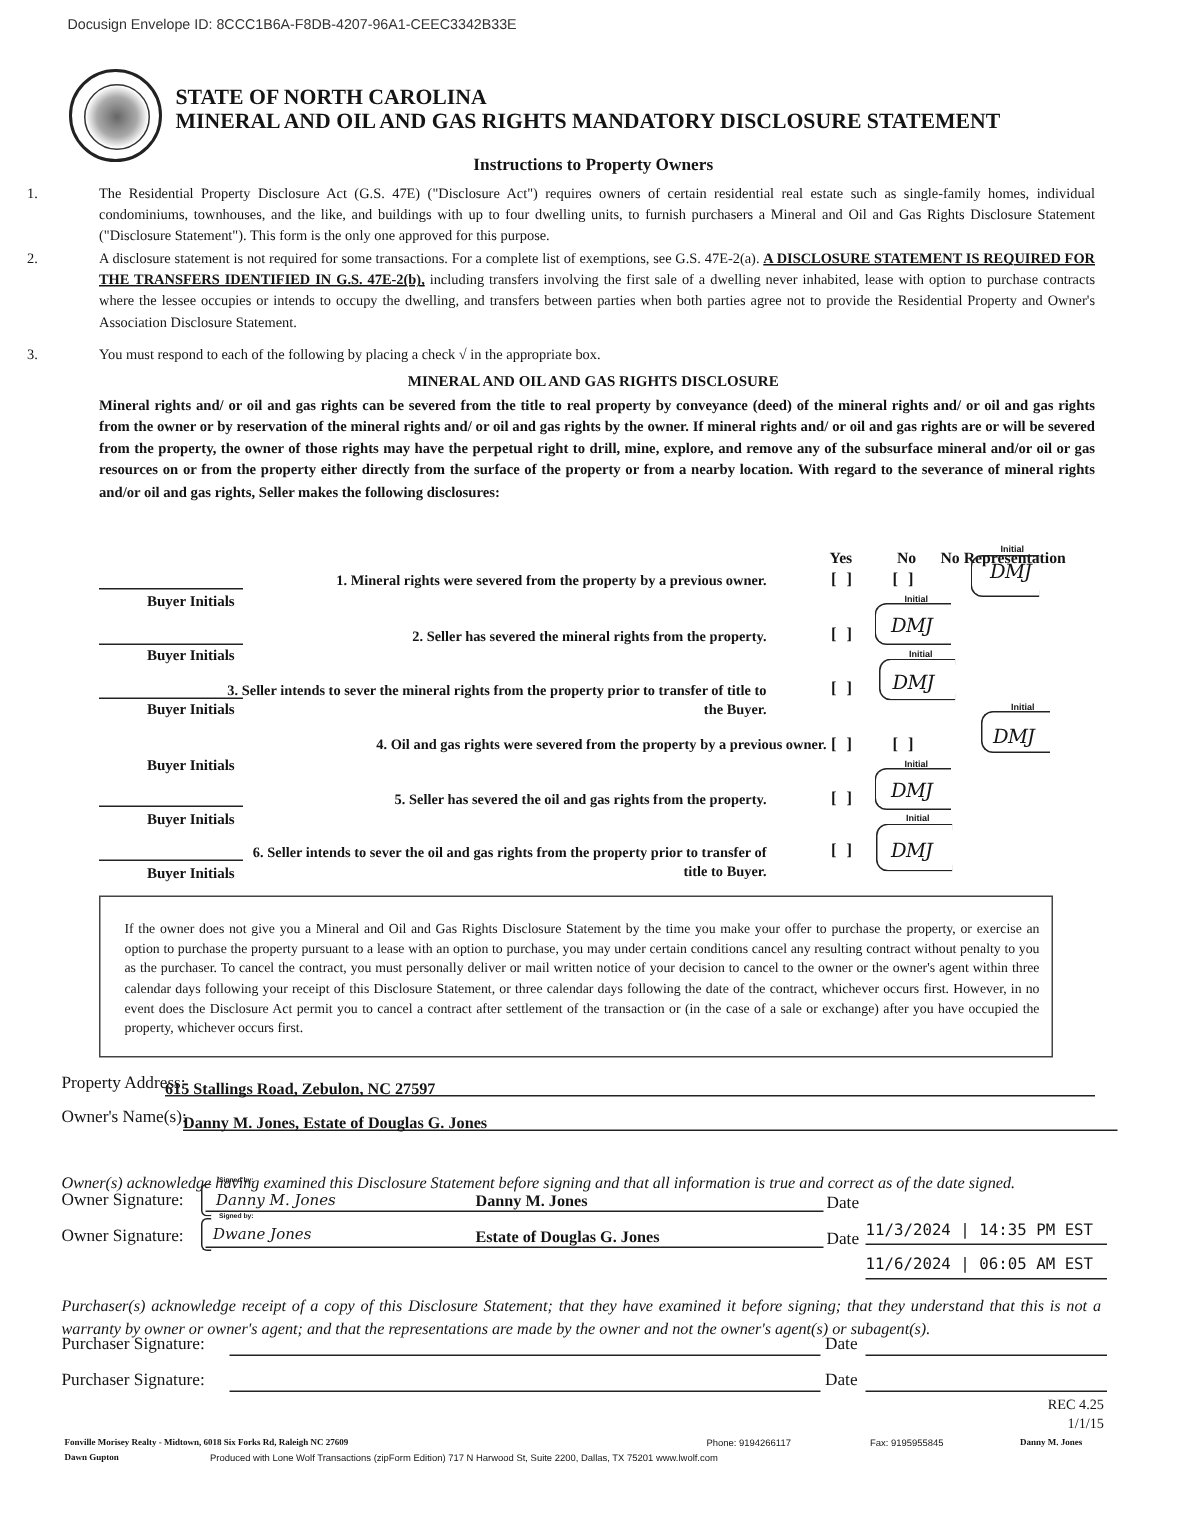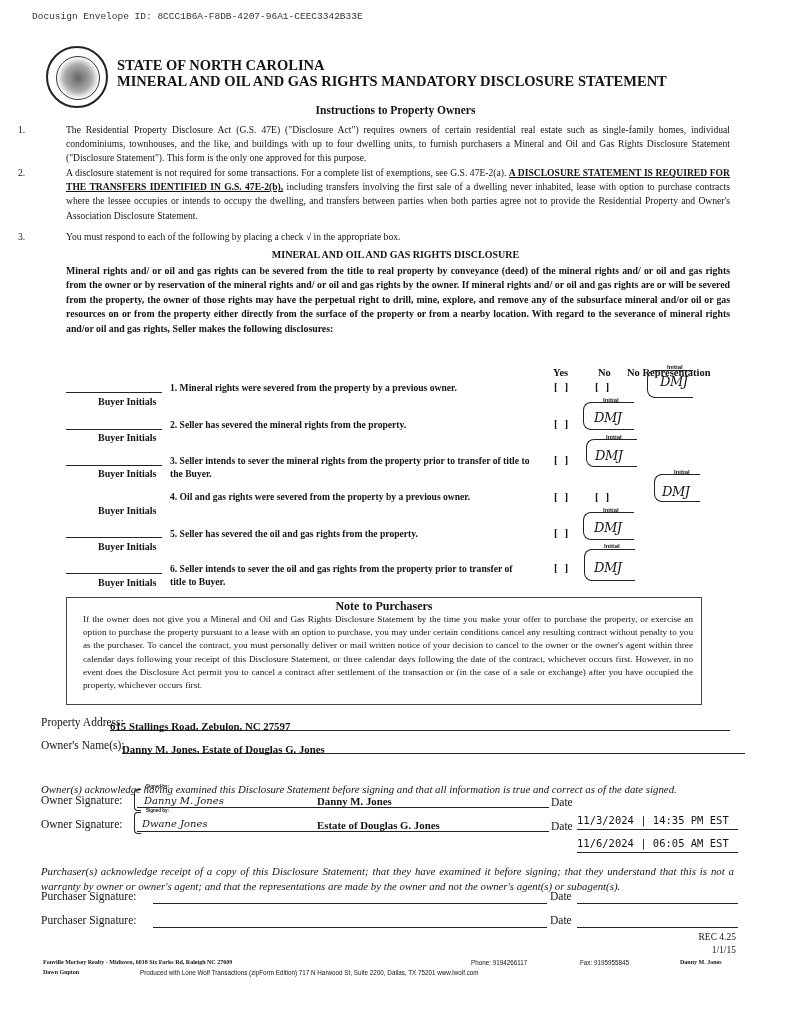--- a/index.html
+++ b/index.html
@@ -1,32 +1,32 @@
 <!DOCTYPE html>
 <html><head>
 <meta charset="utf-8">
 <style>
   html, body { margin: 0; padding: 0; background: #ffffff; }
   body { width: 791px; height: 1024px; position: relative; overflow: hidden; font-family: "Liberation Serif", serif; color: #141414; }
   .abs { position: absolute; }
-  .envelope { left: 20px; top: 11px; font-family: Liberation Mono, monospace; font-size: 9.5px; color: #333; padding-left: 12px; }
+  .envelope { left: 33px; top: 11px; font-family: Liberation Sans, sans-serif; font-size: 9.5px; color: #333; padding-left: 12px; }
   .seal { left: 46px; top: 46px; width: 62px; height: 62px; border-radius: 50%; border: 2px solid #222; box-sizing: border-box; }
   .seal .inner { position: absolute; left: 8px; top: 8px; width: 42px; height: 42px; border-radius: 50%; border: 1.5px solid #333; background: radial-gradient(circle, #666 0%, #aaa 45%, #fff 70%); }
   .title1 { left: 117px; top: 57px; font-size: 14.5px; font-weight: bold; }
   .title2 { left: 117px; top: 73px; font-size: 14.5px; font-weight: bold; }
   .instr-head { left: 0; width: 791px; top: 104px; text-align: center; font-size: 11.5px; font-weight: bold; }
   .para { font-size: 9.6px; line-height: 14.2px; text-align: justify; }
   .num { font-size: 9.6px; }
   .u { text-decoration: underline; font-weight: bold; }
   .sec-head { left: 0; width: 791px; top: 249px; text-align: center; font-size: 10px; font-weight: bold; }
   .bold-para { left: 66px; top: 264px; width: 664px; font-size: 9.8px; font-weight: bold; line-height: 14.4px; text-align: justify; }
   .col-head { font-size: 10.5px; font-weight: bold; }
   .buyer-line { left: 66px; width: 96px; border-top: 1px solid #222; }
   .buyer-lbl { left: 66px; font-size: 10px; font-weight: bold; margin-left: 32px; }
-  .q { left: 170px; width: 360px; font-size: 9.6px; font-weight: bold; line-height: 13px; }
+  .q { left: 151px; width: 360px; font-size: 9.6px; font-weight: bold; line-height: 13px; text-align: right; }
   .box { font-size: 11px; font-weight: bold; letter-spacing: 2px; }
   .initial-box { border-left: 1.5px solid #222; border-bottom: 1.5px solid #222; border-top: 1.5px solid #222; border-radius: 8px 0 0 8px; width: 50px; height: 26px; }
   .initial-lbl { font-family: "Liberation Sans", sans-serif; font-size: 6px; font-weight: bold; }
   .initial-sig { font-family: "DejaVu Serif", serif; font-style: italic; font-size: 13px; letter-spacing: -0.5px; }
   .note-box { left: 66px; top: 597px; width: 636px; height: 108px; border: 1px solid #444; box-sizing: border-box; }
   .note-title { left: 0; width: 100%; top: 1px; text-align: center; font-size: 12px; font-weight: bold; }
   .note-text { left: 16px; top: 15px; width: 610px; font-size: 9.2px; line-height: 13.2px; text-align: justify; }
   .field-lbl { font-size: 11.5px; }
   .field-val { font-size: 10.8px; font-weight: bold; }
   .field-line { border-bottom: 1px solid #222; }
@@ -111,21 +111,20 @@
 
 <div class="abs buyer-line" style="top:573px;"></div>
 <div class="abs buyer-lbl" style="top:577px;">Buyer Initials</div>
 <div class="abs q" style="top:562px;">6. Seller intends to sever the oil and gas rights from the property prior to transfer of title to Buyer.</div>
 <div class="abs box" style="left:554px; top:561px;">[   ]</div>
 <div class="abs initial-box" style="left:584px; top:549px; height:30px;"></div>
 <div class="abs initial-lbl" style="left:604px; top:543px;">Initial</div>
 <div class="abs initial-sig" style="left:594px; top:560px;">DMJ</div>
 
 <div class="abs note-box">
-  <div class="abs note-title">Note to Purchasers</div>
   <div class="abs note-text">If the owner does not give you a Mineral and Oil and Gas Rights Disclosure Statement by the time you make your offer to purchase the property, or exercise an option to purchase the property pursuant to a lease with an option to purchase, you may under certain conditions cancel any resulting contract without penalty to you as the purchaser. To cancel the contract, you must personally deliver or mail written notice of your decision to cancel to the owner or the owner's agent within three calendar days following your receipt of this Disclosure Statement, or three calendar days following the date of the contract, whichever occurs first. However, in no event does the Disclosure Act permit you to cancel a contract after settlement of the transaction or (in the case of a sale or exchange) after you have occupied the property, whichever occurs first.</div>
 </div>
 
 <div class="abs field-lbl" style="left:41px; top:716px;">Property Address:</div>
 <div class="abs field-line" style="left:110px; top:716px; width:620px; height:14px;">
   <span class="field-val">615 Stallings Road, Zebulon, NC  27597</span>
 </div>
 <div class="abs field-lbl" style="left:41px; top:739px;">Owner's Name(s):</div>
 <div class="abs field-line" style="left:122px; top:739px; width:623px; height:14px;">
   <span class="field-val">Danny M. Jones, Estate of Douglas G. Jones</span>

